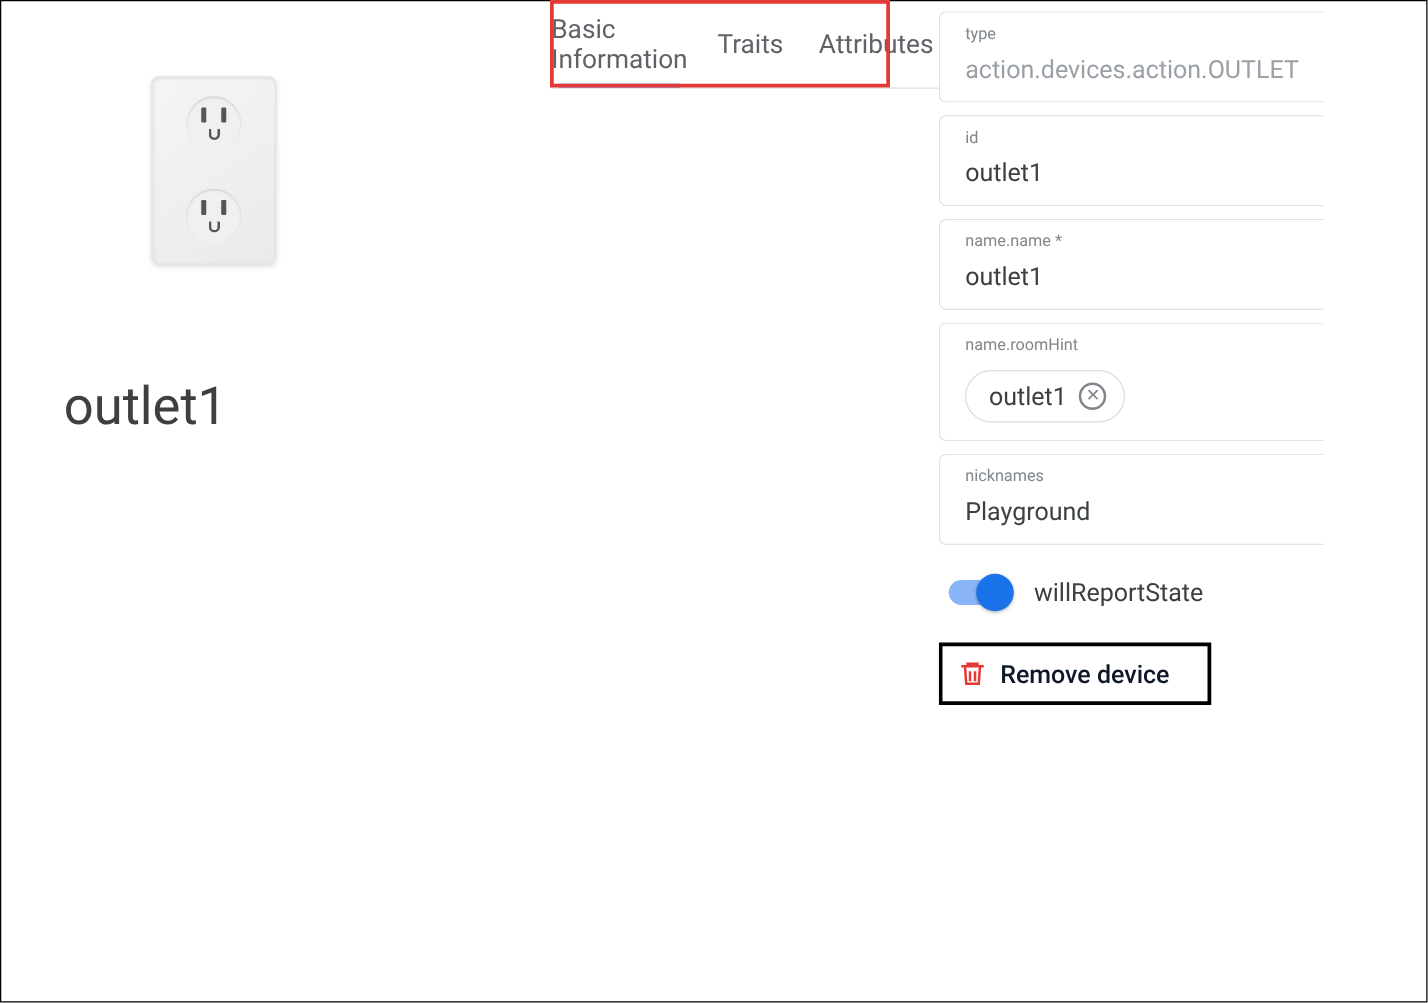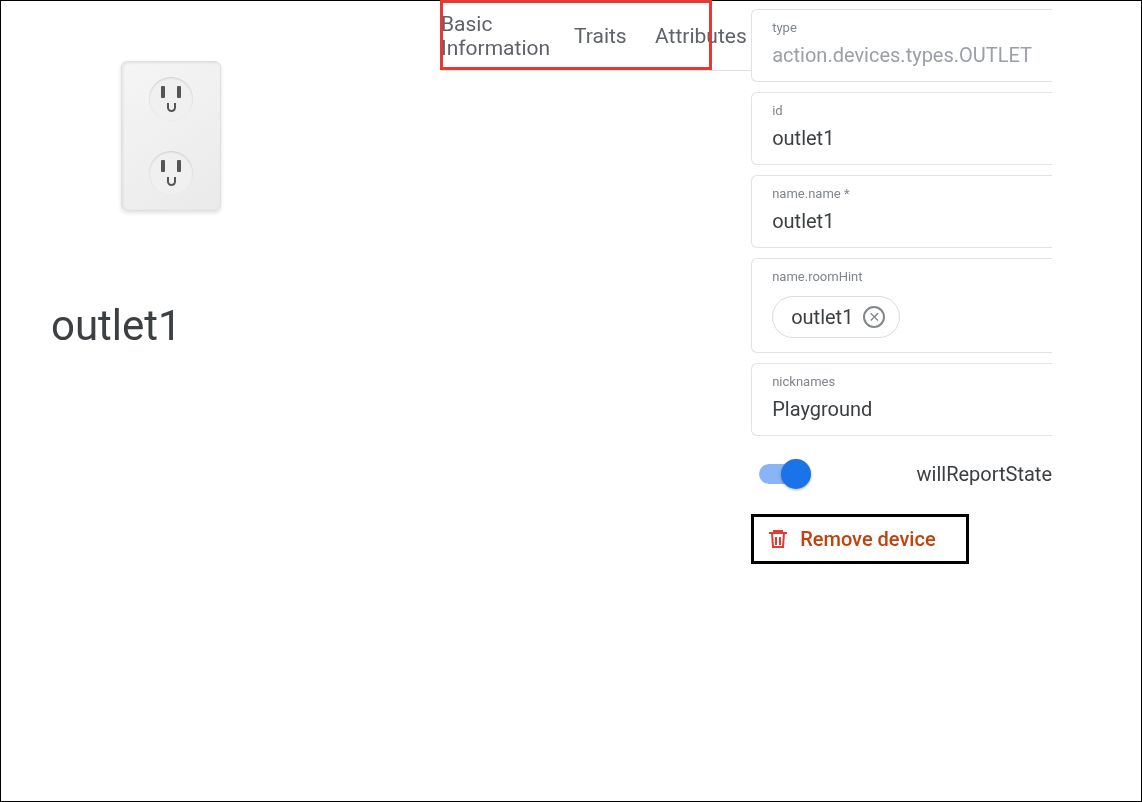--- a/index.html
+++ b/index.html
@@ -21,26 +21,26 @@
   .tab-highlight { position:absolute; top:0; left:440px; width:272px; height:70px; border:3px solid #e53935; pointer-events:none;}
   .form-area { padding:4px 0 0 0; overflow:hidden;}
   .field { border:1px solid #e2e2e2; border-radius:6px; margin:4px 0 10px 0; padding:10px 20px 14px 20px; background:#fff; border-right:none; border-top-right-radius:0; border-bottom-right-radius:0;}
   .field-label { font-size:13px; color:#80868b; margin-bottom:8px;}
   .field-value { font-size:20px; color:#3c4043; }
   .field-value.muted { color:#9aa0a6;}
   .field input { border:none; outline:none; font-size:20px; color:#3c4043; width:100%; font-family:inherit;}
   .chip { display:inline-flex; align-items:center; gap:10px; border:1px solid #dadce0; border-radius:24px; padding:8px 14px 8px 18px; font-size:20px; color:#3c4043; margin-top:4px;}
   .chip .close { width:22px; height:22px; border:2px solid #80868b; border-radius:50%; display:flex; align-items:center; justify-content:center; font-size:14px; color:#80868b; line-height:1; cursor:pointer;}
   .chips-row{min-height:44px;}
-  .switch-row { display:flex; align-items:center; gap:18px; padding:16px 0 0 8px;justify-content:space-between;}
+  .switch-row { display:flex; align-items:center; gap:18px; padding:16px 0 0 8px;}
   .switch { width:50px; height:20px; border-radius:12px; background:#8ab4f8; position:relative; cursor:pointer;}
   .switch .knob { position:absolute; right:-2px; top:-5px; width:30px; height:30px; border-radius:50%; background:#1a73e8; box-shadow:0 1px 3px rgba(0,0,0,.3);}
   .switch-label { font-size:20px; color:#3c4043;}
   .remove-wrap { margin-top:28px; display:inline-flex; border:3px solid #000; padding:10px 30px 10px 12px;}
-  .remove-btn { display:inline-flex; align-items:center; gap:10px; color:#c2410c; font-size:20px; font-weight:500; cursor:pointer;}
+  .remove-btn { display:inline-flex; align-items:center; gap:10px; color:#0f172a; font-size:20px; font-weight:500; cursor:pointer;}
   .remove-btn svg { width:24px; height:24px; stroke:#e53935; fill:none; stroke-width:2;}
 </style>
 </head>
 <body>
 
 <div class="layout">
   <div class="left-col">
     <div class="device-icon">
       <div class="plug">
           <div class="slots">
@@ -63,21 +63,21 @@
   <div class="right-col">
     <div class="tab-bar">
       <div class="tab active">Basic Information</div>
       <div class="tab">Traits</div>
       <div class="tab">Attributes</div>
     </div>
 
     <div class="form-area">
       <div class="field">
         <div class="field-label">type</div>
-        <div class="field-value muted">action.devices.types.OUTLET</div>
+        <div class="field-value muted">action.devices.action.OUTLET</div>
       </div>
 
       <div class="field">
         <div class="field-label">id</div>
         <div class="field-value">outlet1</div>
       </div>
 
       <div class="field">
         <div class="field-label">name.name *</div>
         <input type="text" value="outlet1" style="">

